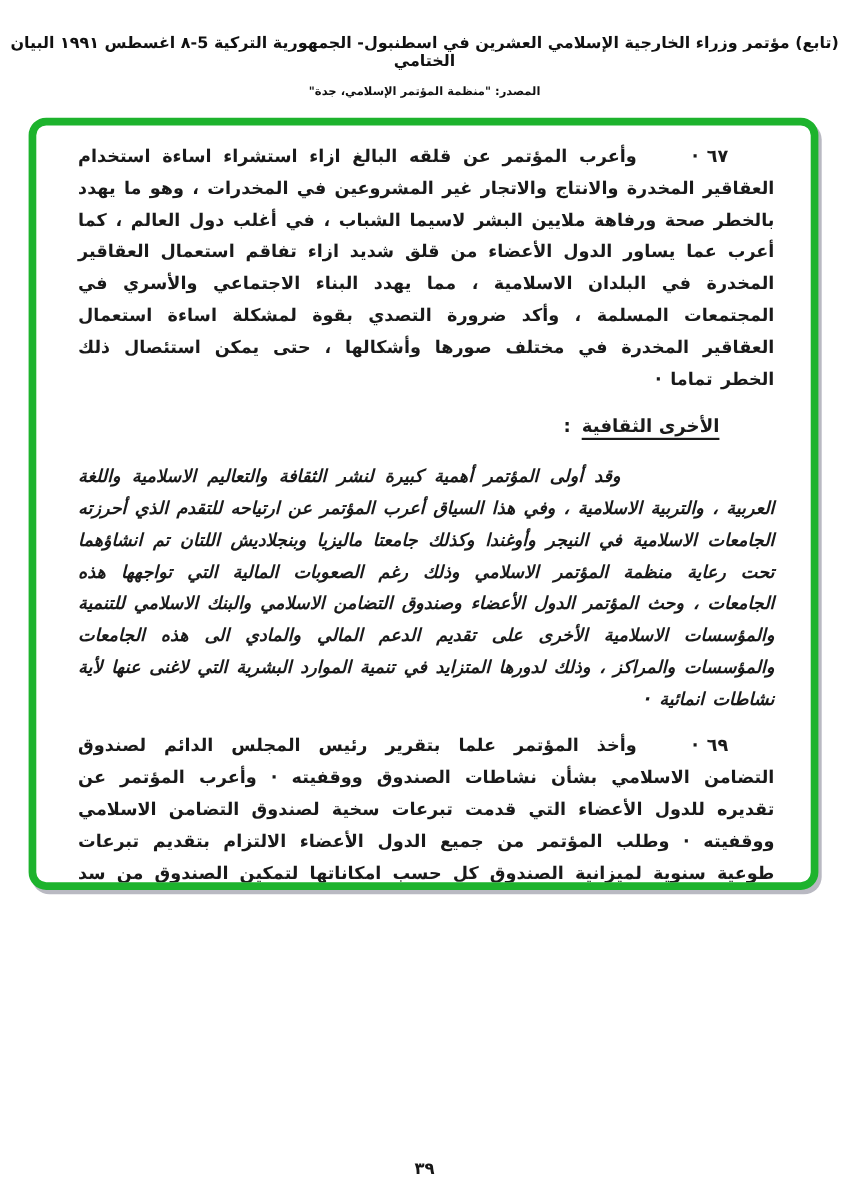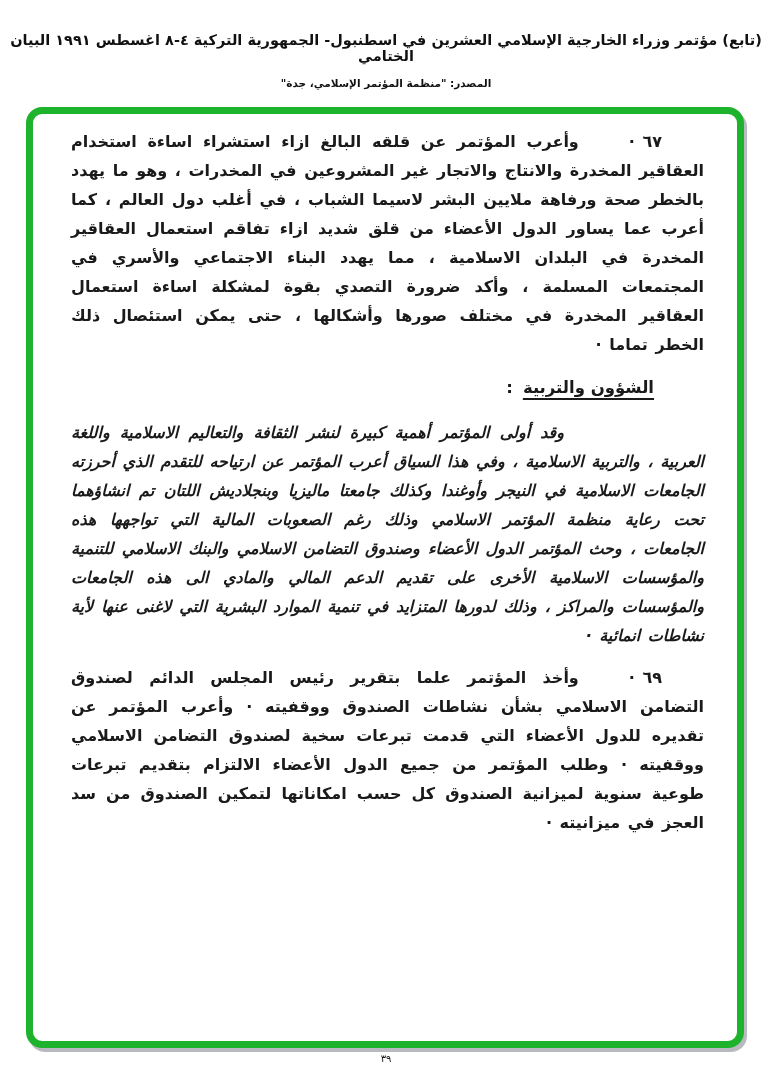--- a/index.html
+++ b/index.html
@@ -32,21 +32,21 @@
     margin-top: 13px;
     font-size: 10.5px;
     font-weight: bold;
     color: #111111;
   }
   .frame {
     position: absolute;
     left: 26px;
     top: 107px;
     width: 718px;
-    height: 941px;
+    height: 702px;
     box-sizing: border-box;
     border: 7px solid #1db32d;
     border-radius: 16px;
     box-shadow: 3px 4px 0 rgba(70, 70, 95, 0.38);
     padding: 13px 33px 0 38px;
     direction: rtl;
     overflow: hidden;
     background: #ffffff;
   }
   .para {
@@ -83,38 +83,38 @@
   .para.plain {
     text-indent: 140px; 
     font-style: italic;
   }
   .page-number {
     position: absolute;
     top: 1053px;
     left: 0;
     width: 772px;
     text-align: center;
-    font-size: 10px;
-    font-weight: normal;
+    font-size: 15px;
+    font-weight: bold;
     color: #161616;
   }
 </style>
 </head>
 <body>
 
 <div class="header">
-  <div class="header-line1">(تابع) مؤتمر وزراء الخارجية الإسلامي العشرين في اسطنبول- الجمهورية التركية ٤-٨ اغسطس ١٩٩١ البيان الختامي</div>
+  <div class="header-line1">(تابع) مؤتمر وزراء الخارجية الإسلامي العشرين في اسطنبول- الجمهورية التركية 5-٨ اغسطس ١٩٩١ البيان الختامي</div>
   <div class="header-line2">المصدر: "منظمة المؤتمر الإسلامي، جدة"</div>
 </div>
 
 <div class="frame">
 
   <p class="para numbered"><span class="para-num">٦٧ ·</span><span class="para-body">وأعرب المؤتمر عن قلقه البالغ ازاء استشراء اساءة استخدام العقاقير المخدرة والانتاج والاتجار غير المشروعين في المخدرات ، وهو ما يهدد بالخطر صحة ورفاهة ملايين البشر لاسيما الشباب ، في أغلب دول العالم ، كما أعرب عما يساور الدول الأعضاء من قلق شديد ازاء تفاقم استعمال العقاقير المخدرة في البلدان الاسلامية ، مما يهدد البناء الاجتماعي والأسري في المجتمعات المسلمة ، وأكد ضرورة التصدي بقوة لمشكلة اساءة استعمال العقاقير المخدرة في مختلف صورها وأشكالها ، حتى يمكن استئصال ذلك الخطر تماما ·</span></p>
 
-  <p class="section-heading"><span class="underlined">الشؤون والتربية</span><span class="heading-colon">:</span></p>
+  <p class="section-heading"><span class="underlined">الأخرى الثقافية</span><span class="heading-colon">:</span></p>
 
 
   <p class="para plain"><span class="para-body">وقد أولى المؤتمر أهمية كبيرة لنشر الثقافة والتعاليم الاسلامية واللغة العربية ، والتربية الاسلامية ، وفي هذا السياق أعرب المؤتمر عن ارتياحه للتقدم الذي أحرزته الجامعات الاسلامية في النيجر وأوغندا وكذلك جامعتا ماليزيا وبنجلاديش اللتان تم انشاؤهما تحت رعاية منظمة المؤتمر الاسلامي وذلك رغم الصعوبات المالية التي تواجهها هذه الجامعات ، وحث المؤتمر الدول الأعضاء وصندوق التضامن الاسلامي والبنك الاسلامي للتنمية والمؤسسات الاسلامية الأخرى على تقديم الدعم المالي والمادي الى هذه الجامعات والمؤسسات والمراكز ، وذلك لدورها المتزايد في تنمية الموارد البشرية التي لاغنى عنها لأية نشاطات انمائية ·</span></p>
 
   <p class="para numbered"><span class="para-num">٦٩ ·</span><span class="para-body">وأخذ المؤتمر علما بتقرير رئيس المجلس الدائم لصندوق التضامن الاسلامي بشأن نشاطات الصندوق ووقفيته · وأعرب المؤتمر عن تقديره للدول الأعضاء التي قدمت تبرعات سخية لصندوق التضامن الاسلامي ووقفيته · وطلب المؤتمر من جميع الدول الأعضاء الالتزام بتقديم تبرعات طوعية سنوية لميزانية الصندوق كل حسب امكاناتها لتمكين الصندوق من سد العجز في ميزانيته ·</span></p>
 
 </div>
 
 <div class="page-number">٣٩</div>
 

